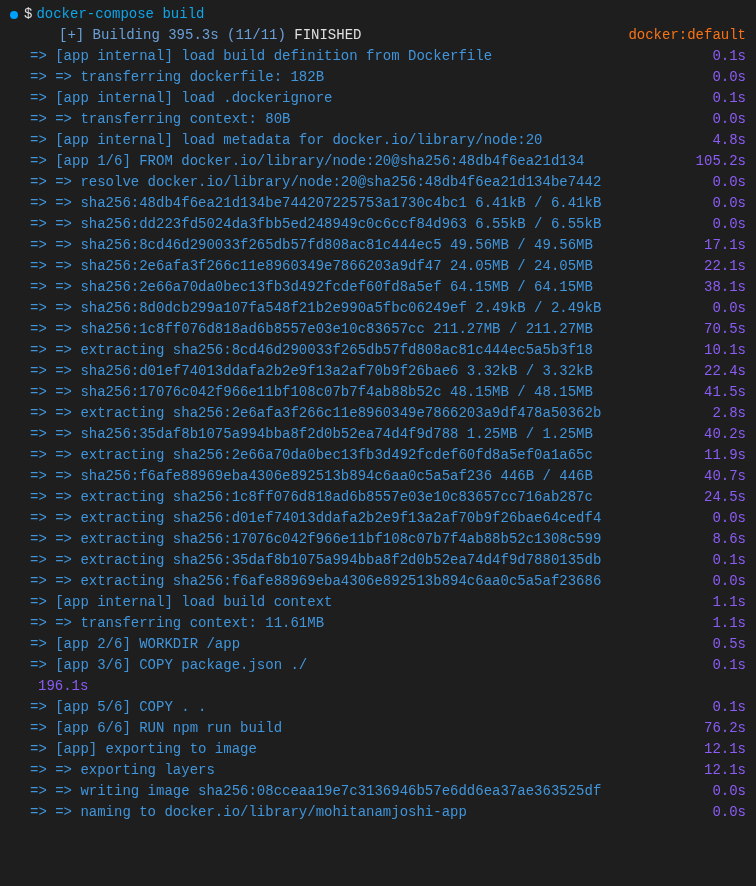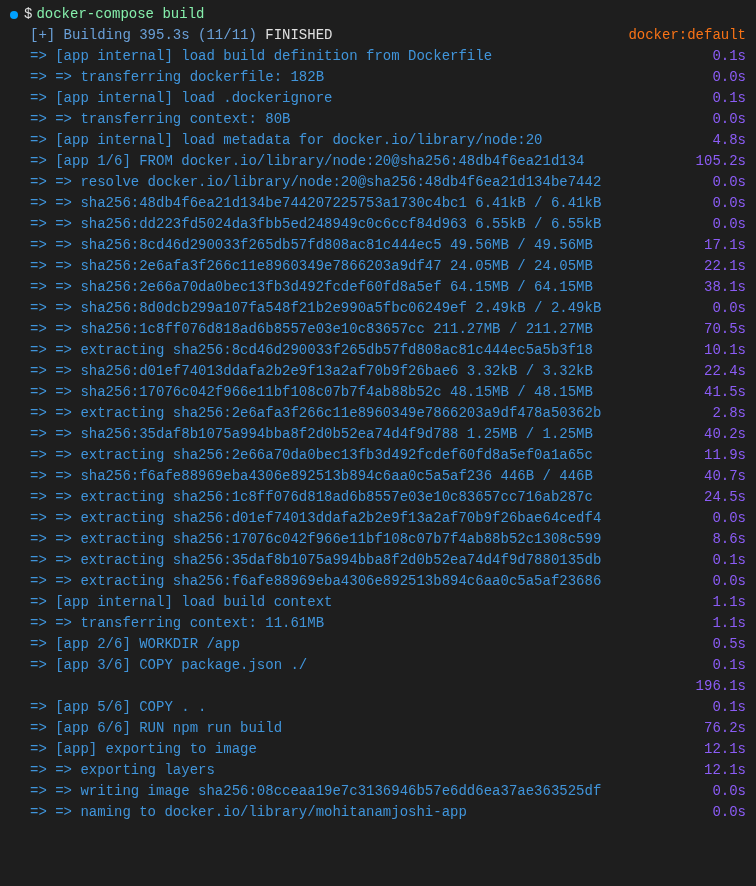--- a/index.html
+++ b/index.html
@@ -25,41 +25,42 @@
       width: 8px;
       height: 8px;
       background: #00a0ff;
       border-radius: 50%;
       margin-right: 2px;
     }
     .prompt-dollar {
       color: #e0e0e0;
     }
     .cmd {
-      color: #86efac;
+      color: #0ea5e9;
     }
     .build-summary {
       padding-left: 20px;
       display: flex;
       justify-content: space-between;
     }
     .summary-left {
       color: #6aa0d8;
+      margin-left: 29px;
     }
     .summary-white {
       color: #e0e0e0;
       margin-top: 37px;
     }
     .summary-right {
       color: #f97316;
     }
     .step-line {
       padding-left: 20px;
       display: flex;
-      justify-content: flex-end;
+      justify-content: flex-start;
       white-space: nowrap;
     }
     .step-text {
       color: #4095db;
       flex: 1;
       overflow: hidden;
       text-overflow: clip;
     }
     .step-time {
       color: #8b5cf6;

